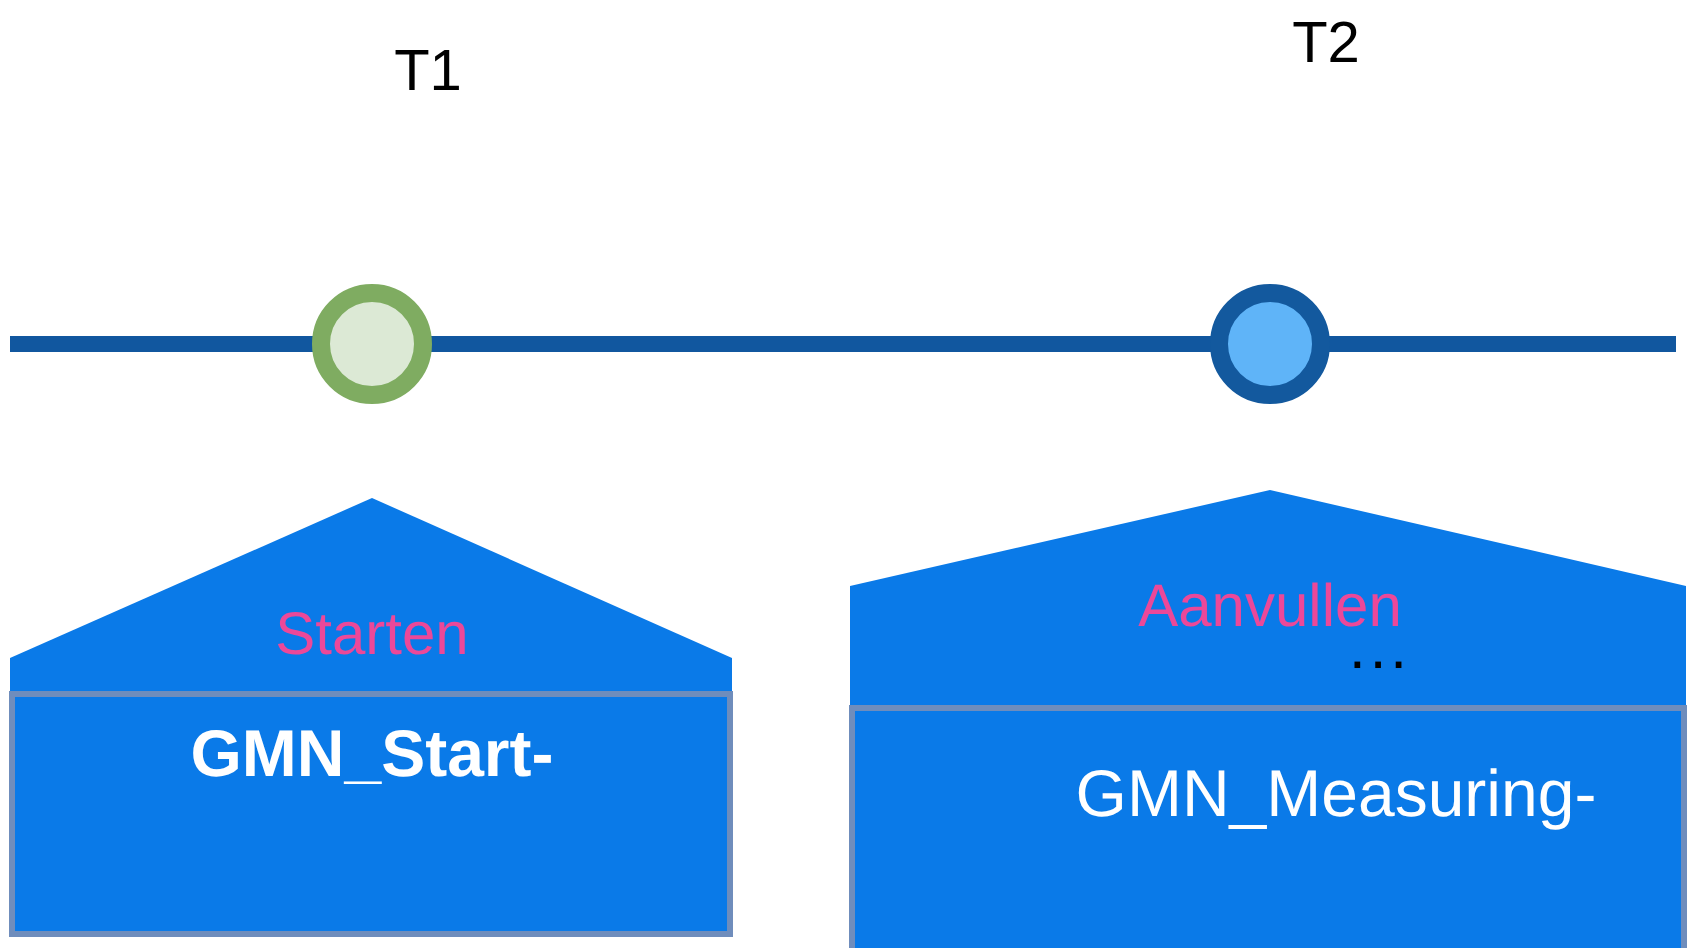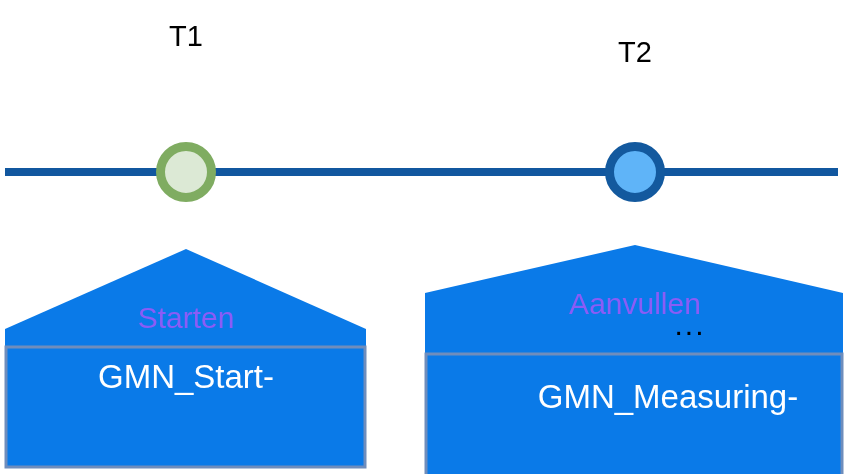--- a/index.html
+++ b/index.html
@@ -29,28 +29,29 @@
   
   .tick-label {
     position: absolute;
     color: #000000;
     font-family: "Liberation Sans", sans-serif;
     font-size: 29px;
     line-height: 1;
     text-align: center;
     white-space: nowrap;
     transform: translateX(-50%);
+    margin-left: 28px;
   }
   #tick-label-t1 { left: 186px; top: 22px; }
-  #tick-label-t2 { left: 635px; top: 38px; }
+  #tick-label-t2 { left: 635px; top: 8px; }
 
   
   .callout-head-text {
     position: absolute;
-    color: #8b5cf6;
+    color: #ec4899;
     font-family: "Liberation Sans", sans-serif;
     font-size: 30px;
     line-height: 1.08;
     text-align: center;
     white-space: nowrap;
     transform: translateX(-50%);
   }
   .callout-ellipsis {
     position: absolute;
     color: #000000;
@@ -66,21 +67,21 @@
     position: absolute;
     color: #ffffff;
     font-family: "Liberation Sans", sans-serif;
     font-size: 33px;
     line-height: 1.13;
     text-align: center;
     transform: translateX(-50%);
   }
 
   #callout-left-head-text  { left: 186px; top: 302px; }
-  #callout-left-body-text  { left: 186px; top: 358px; width: 360px; }
+  #callout-left-body-text  { left: 186px; top: 358px; width: 360px; font-weight: bold; }
 
   #callout-right-head-text { left: 635px; top: 288px; }
   #callout-right-ellipsis  { left: 690px; top: 310px; }
   #callout-right-body-text { left: 635px; top: 378px; width: 498px; margin-left: 33px; }
 </style>
 </head>
 <body>
 
 <div id="canvas">
 

